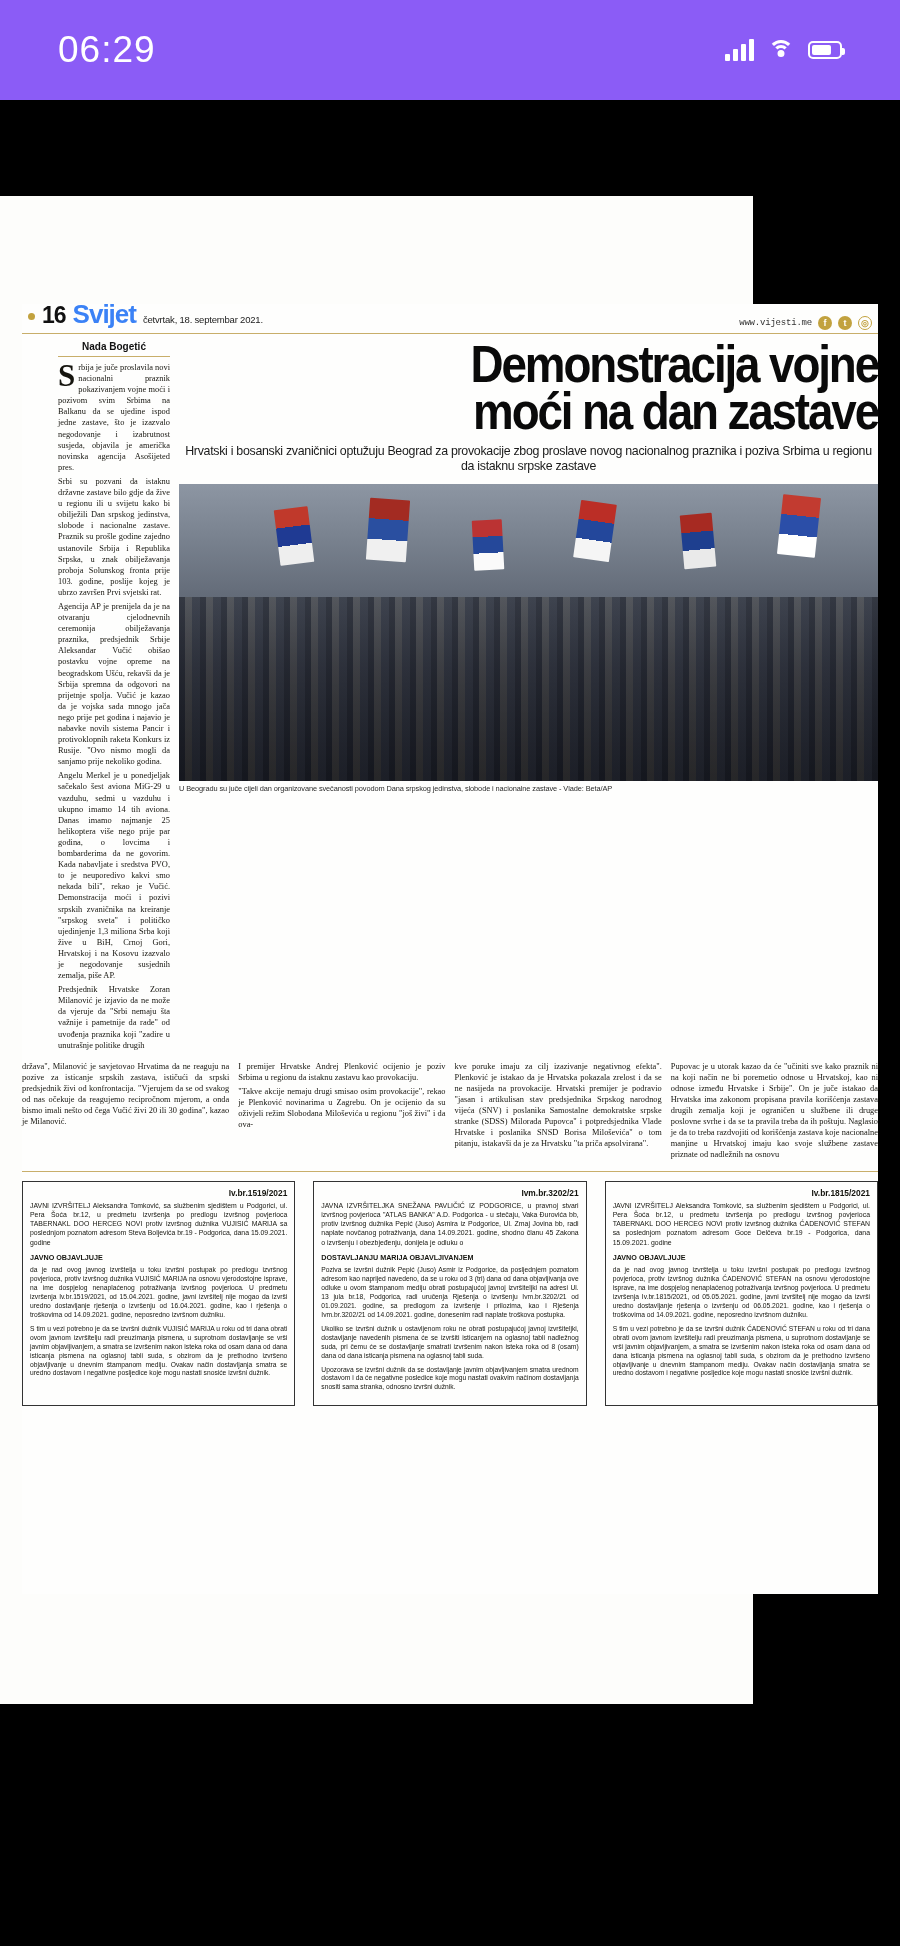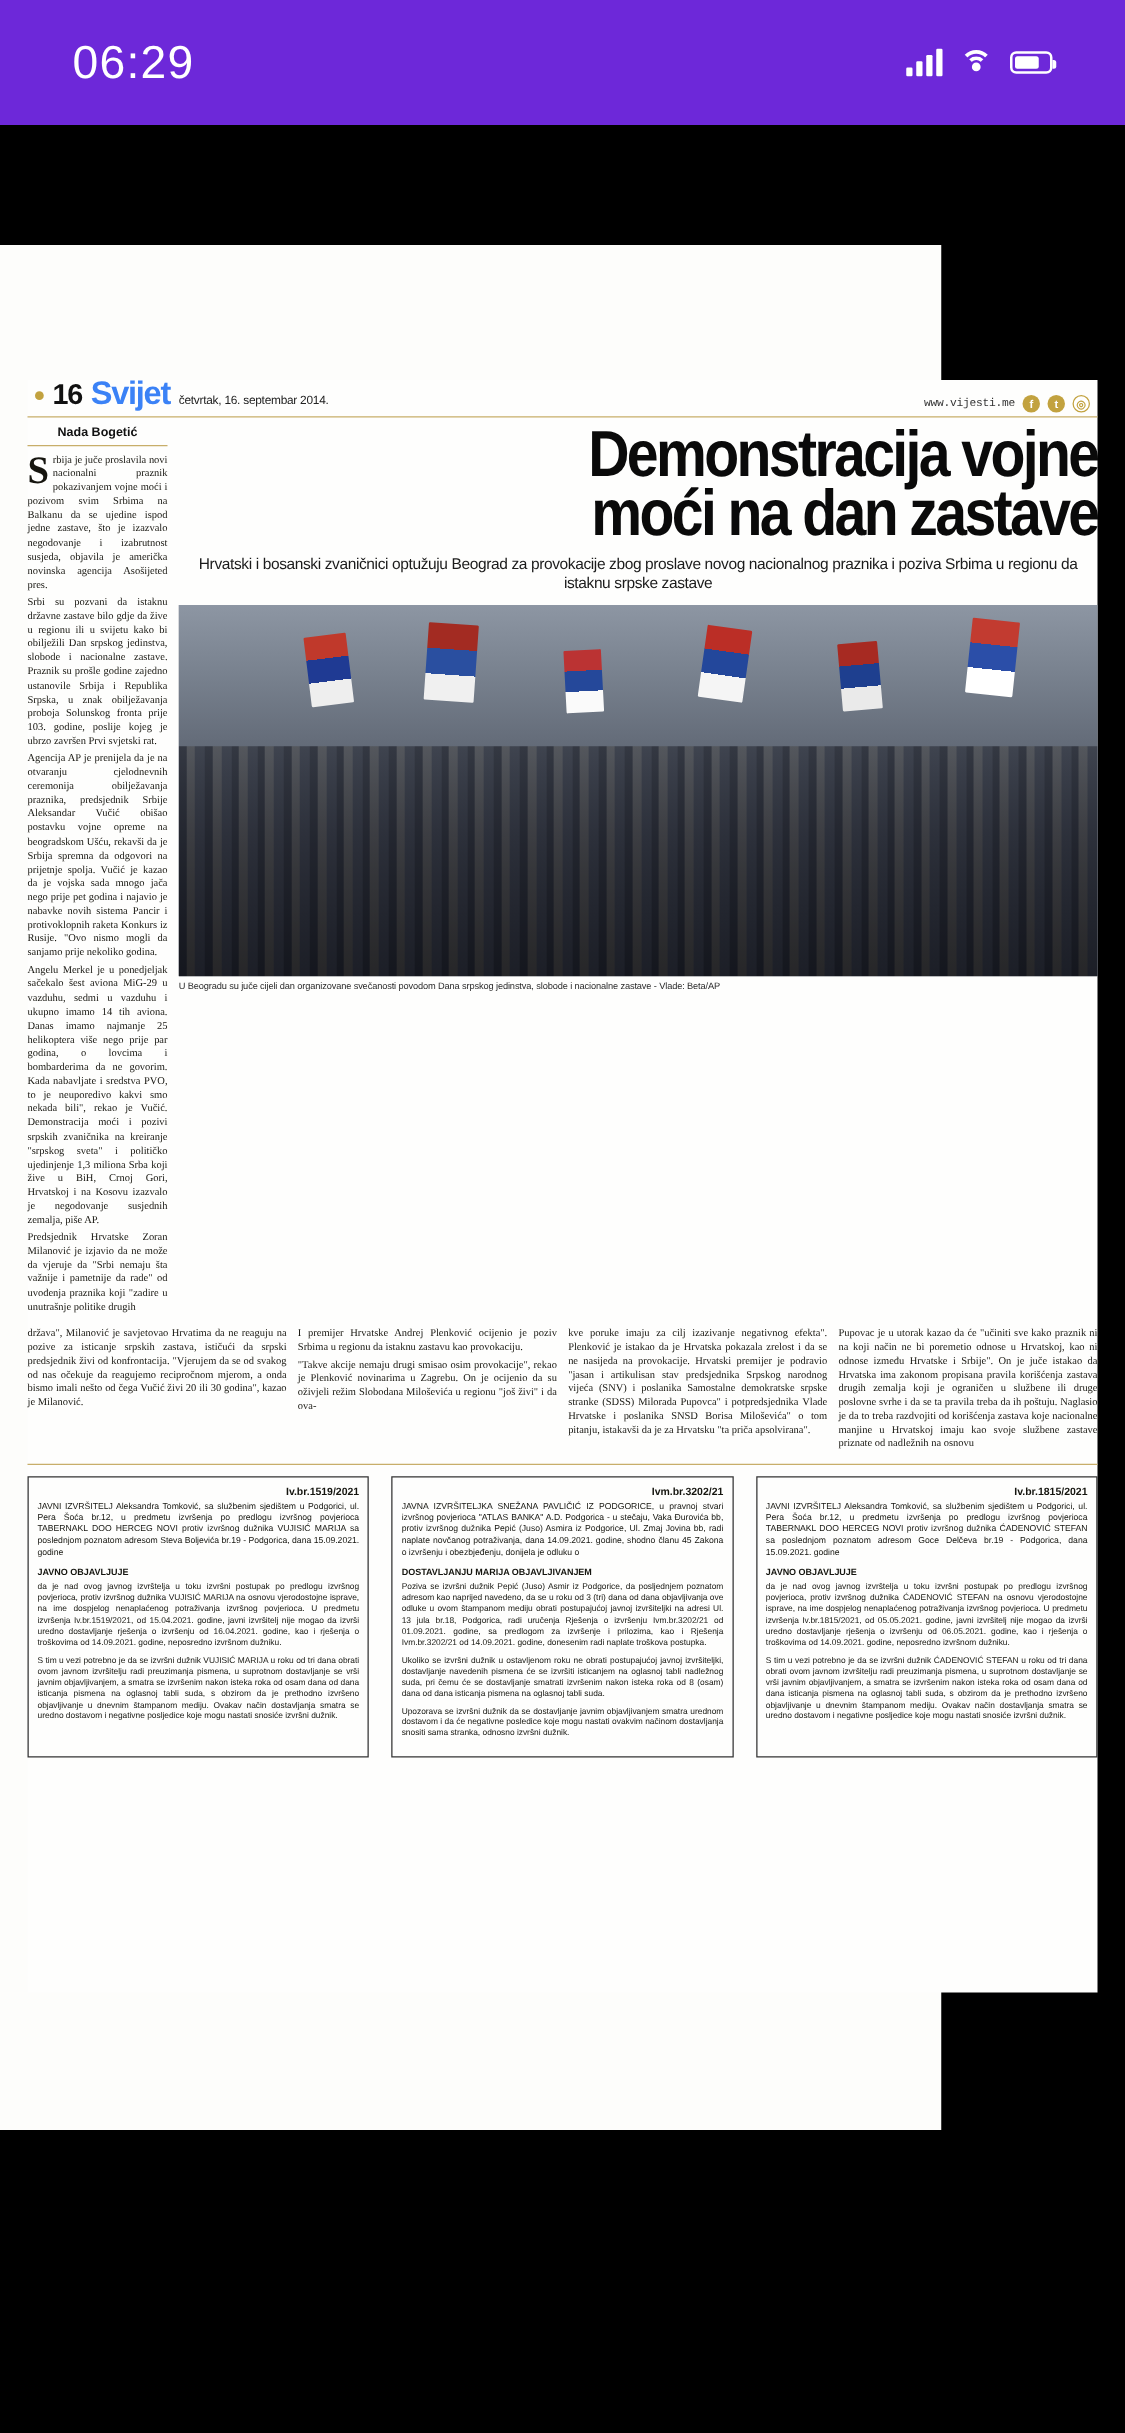--- a/index.html
+++ b/index.html
@@ -6,21 +6,21 @@
   html,body { background:#000; }
   body {
     width:900px; height:1946px;
     font-family:"Liberation Serif", serif;
     position:relative; overflow:hidden;
   }
 
   
   .statusbar{
     position:absolute; top:0; left:0; width:900px; height:100px;
-    background:#6d28d9; color:#fff;
+    background:#8b5cf6; color:#fff;
     display:flex; align-items:center; justify-content:space-between;
     padding:0 58px;
     font-family:"Liberation Sans", sans-serif;
   }
   .clock{ font-size:37px; letter-spacing:1px; font-weight:400; }
   .status-right{ display:flex; align-items:center; gap:14px; }
   .bars{ display:flex; align-items:flex-end; gap:3px; height:22px; }
   .bars i{ display:block; width:5px; background:#fff; border-radius:1px; }
   .bars i:nth-child(1){height:7px}
   .bars i:nth-child(2){height:12px}
@@ -69,21 +69,21 @@
   .mdate{ font-family:"Liberation Sans", sans-serif; font-size:9.5px; color:#222; letter-spacing:-0.2px; }
   .mast-right{ display:flex; align-items:center; gap:6px; }
   .weburl{ font-family:Liberation Mono, monospace; font-size:9px; color:#333; letter-spacing:-0.2px;}
   .soc{ width:14px; height:14px; border-radius:50%; background:#c2a23f; color:#fff;
         font-family:"Liberation Sans", sans-serif; font-size:9px; font-weight:bold;
         display:flex; align-items:center; justify-content:center; line-height:1;}
   .soc.ring{ background:#fff; border:1.6px solid #c2a23f; color:#c2a23f; }
 
   
   .grid{ display:flex; gap:9px; margin-top:7px; }
-  .col-left{ width:112px; flex:0 0 112px; }
+  .col-left{ width:112px; flex:0 0 112px;margin-left:36px; }
   .col-main{ flex:1; }
 
   .byline{
     text-align:center; font-family:"Liberation Sans", sans-serif; font-weight:bold;
     font-size:10px; color:#111; padding-bottom:4px;
     border-bottom:1.2px solid #c8ae6a; margin-bottom:5px;
   }
   .colbody{
     font-size:8.4px; line-height:1.32; text-align:justify; color:#16150f;
     hyphens:auto; -webkit-hyphens:auto;
@@ -167,21 +167,21 @@
 </div>
 
 <div class="paper">
   <div class="sheet">
 
     <div class="masthead">
       <div class="mast-left">
         <span class="dot"></span>
         <span class="pageno">16</span>
         <span class="section">Svijet</span>
-        <span class="mdate">četvrtak, 16. septembar 2014.</span>
+        <span class="mdate">četvrtak, 18. septembar 2021.</span>
       </div>
       <div class="mast-right">
         <span class="weburl">www.vijesti.me</span>
         <span class="soc">f</span>
         <span class="soc">t</span>
         <span class="soc ring">◎</span>
       </div>
     </div>
 
     <div class="grid">

